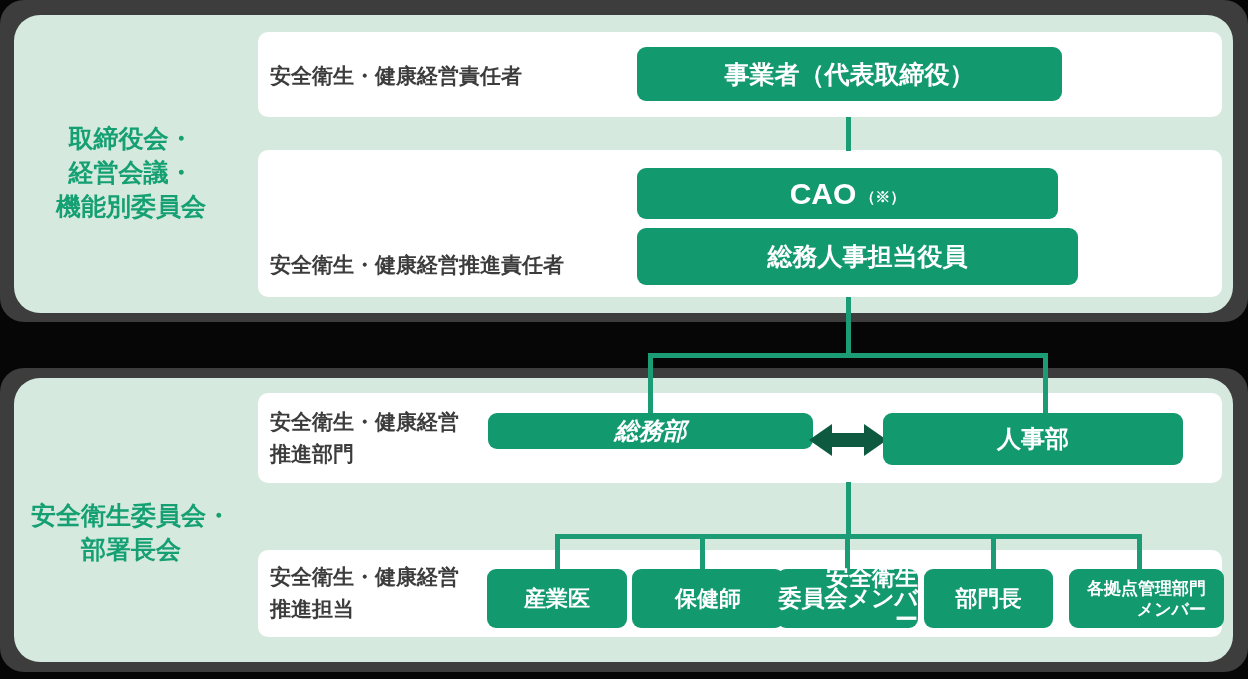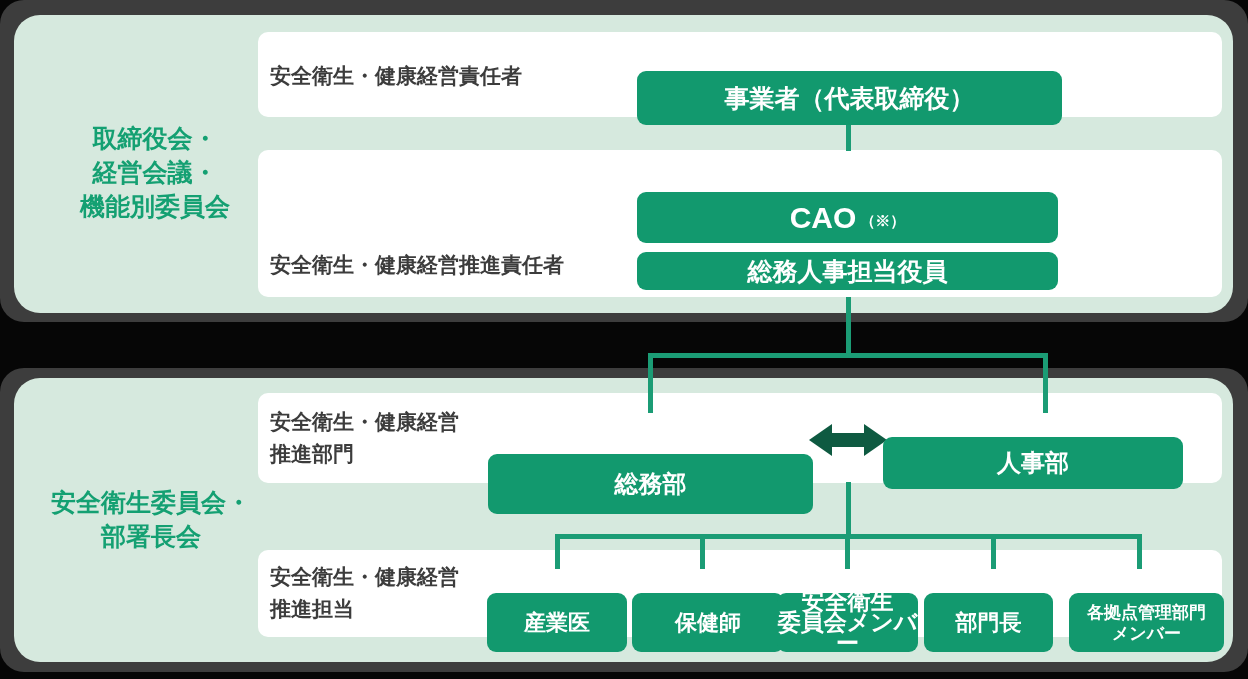--- a/index.html
+++ b/index.html
@@ -9,44 +9,44 @@
   .stage{position:absolute;left:0;width:1248px;background:#3d3d3d;border-radius:24px;z-index:0;}
   #stage-top{top:0;height:322px;}
   #stage-bottom{top:368px;height:304px;}
 
   .panel{position:absolute;left:14px;width:1219px;background:#d6e9de;border-radius:26px;z-index:1;}
   #panel-top{top:15px;height:298px;}
   #panel-bottom{top:378px;height:284px;}
 
   .side-label{position:absolute;left:0;width:262px;color:#14a072;font-weight:700;
               font-size:25px;line-height:34px;text-align:center;white-space:pre-line;z-index:6;}
-  #side-label-top{top:121px;margin-left:24px;}
-  #side-label-bottom{top:485px;padding-left:20px;}
+  #side-label-top{top:121px;}
+  #side-label-bottom{top:498px;}
 
   .row{position:absolute;left:258px;width:964px;background:#ffffff;border-radius:10px;z-index:3;}
   #row-a{top:32px;height:85px;}
   #row-b{top:150px;height:147px;}
   #row-c{top:393px;height:90px;}
   #row-d{top:550px;height:87px;}
 
   .row-label{position:absolute;color:#3c3c3c;font-weight:700;font-size:21px;line-height:32px;
              white-space:pre-line;z-index:6;left:270px;}
   #label-a{top:60px;}
   #label-b{top:208px;margin-top:41px;}
   #label-c{top:406px;}
   #label-d{top:561px;}
 
   .btn{position:absolute;background:#12996e;border-radius:9px;color:#ffffff;font-weight:700;
-       display:flex;align-items:center;justify-content:center;text-align:center;z-index:5;
-       white-space:pre-line;margin-top:24px;}
+       display:flex;align-items:center;justify-content:center;text-align:right;z-index:5;
+       white-space:pre-line;}
   #btn-jigyosha{left:637px;top:47px;width:425px;height:54px;font-size:25px;}
   #btn-cao{left:637px;top:168px;width:421px;height:51px;font-size:30px;}
   #btn-cao .note{font-size:15px;margin-left:4px;margin-top:8px;font-weight:700;}
-  #btn-soumujinji{left:637px;top:228px;width:421px;height:38px;font-size:25px;}
-  #btn-soumubu{left:488px;top:430px;width:325px;height:60px;font-size:24px;}
+  #btn-soumujinji{left:637px;top:228px;width:421px;height:57px;font-size:25px;padding-left:20px;}
+  #btn-soumubu{left:488px;top:413px;width:325px;height:36px;font-size:24px;font-style:italic;}
   #btn-jinjibu{left:883px;top:413px;width:300px;height:52px;font-size:24px;}
   .btn-s{top:569px;height:59px;font-size:22px;}
   #btn-sangyoi{left:487px;width:140px;}
   #btn-hokenshi{left:632px;width:152px;}
   #btn-anzeneisei{left:777px;width:141px;font-size:23px;line-height:21px;}
   #btn-bumoncho{left:924px;width:129px;}
   #btn-kakkyoten{left:1069px;width:155px;font-size:17px;line-height:21px;}
 
   .line{position:absolute;background:#1b9c75;z-index:4;}
   #ln-v1{left:846px;top:117px;width:5px;height:34px;}

